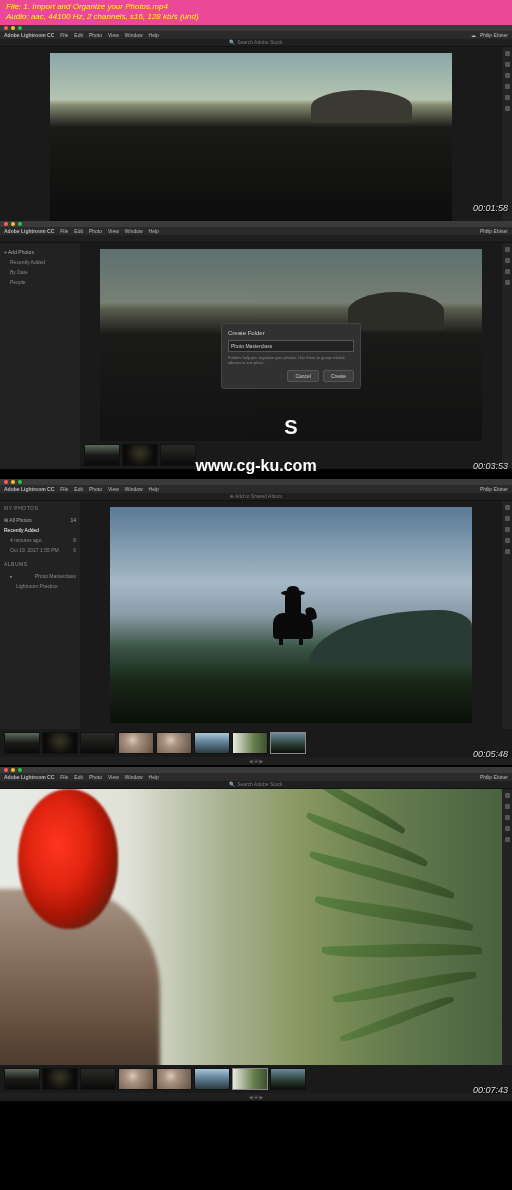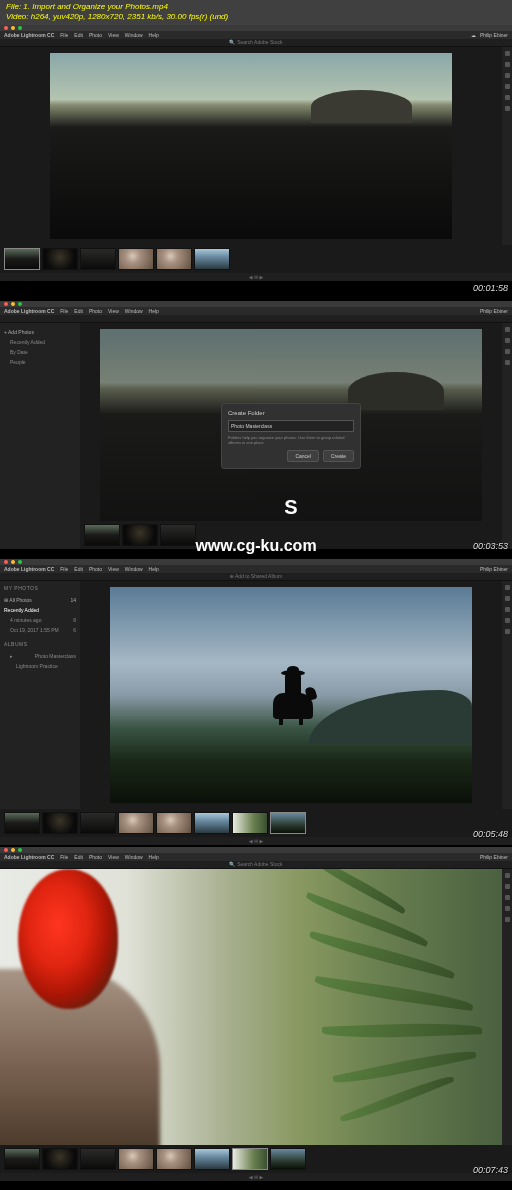--- a/index.html
+++ b/index.html
@@ -1,18 +1,18 @@
 <!DOCTYPE html>
 <html><head>
 <meta charset="utf-8">
 <style>
   * { margin: 0; padding: 0; box-sizing: border-box; }
   body { width: 512px; height: 1190px; background: #000; font-family: -apple-system, Helvetica, Arial, sans-serif; font-size: 8px; overflow: hidden; }
   
-  .video-meta { color: #ffff00; font-style: italic; padding: 2px 6px; font-size: 8px; line-height: 1.3; background: #404040; }
+  .video-meta { color: #ffff00; font-style: italic; padding: 2px 6px; font-size: 8px; line-height: 1.3; background: #ec4899; }
 
   .panel { width: 100%; position: relative; }
   .mac-chrome { display: flex; align-items: center; height: 6px; background: #3a3a3a; padding: 0 4px; gap: 3px; }
   .traffic { display: flex; gap: 3px; }
   .dot { width: 4px; height: 4px; border-radius: 50%; }
   .red { background: #ff5f56; }
   .yel { background: #ffbd2e; }
   .grn { background: #27c93f; }
   .menubar { display: flex; align-items: center; height: 8px; background: #2a2a2a; color: #bbb; font-size: 5px; padding: 0 4px; gap: 6px; }
   .menubar .right { margin-left: auto; display: flex; gap: 4px; align-items: center; }
@@ -82,24 +82,24 @@
   .thumb-d { background: radial-gradient(circle at 40% 35%, #d8c8b8 0%, #a89080 30%, #605040 100%); }
   .thumb-e { background: linear-gradient(#a8c8d8 0%, #6888a0 40%, #2a3a40 100%); }
   .thumb-f { background: linear-gradient(#6a8aa0 0%, #2a3a30 60%, #0a1008 100%); }
   .thumb-g { background: linear-gradient(90deg, #e8eae0 0%, #6a8050 60%, #3a5030 100%); }
 </style>
 </head>
 <body>
 
 <div class="video-meta">
   <div>File: 1. Import and Organize your Photos.mp4</div>
-  <div>Video: h264, yuv420p, 1280x720, 2351 kb/s, 30.00 fps(r) (und)</div>
-</div>
-
-<div class="panel" style="height:276px">
+  <div>Audio: aac, 44100 Hz, 2 channels, s16, 128 kb/s (und)</div>
+</div>
+
+<div class="panel" style="height:196px">
   <div class="mac-chrome">
     <div class="traffic">
       <div class="dot red"></div>
       <div class="dot yel"></div>
       <div class="dot grn"></div>
     </div>
   </div>
   <div class="menubar">
     <span style="font-weight:600">Adobe Lightroom CC</span>
     <span>File</span>

